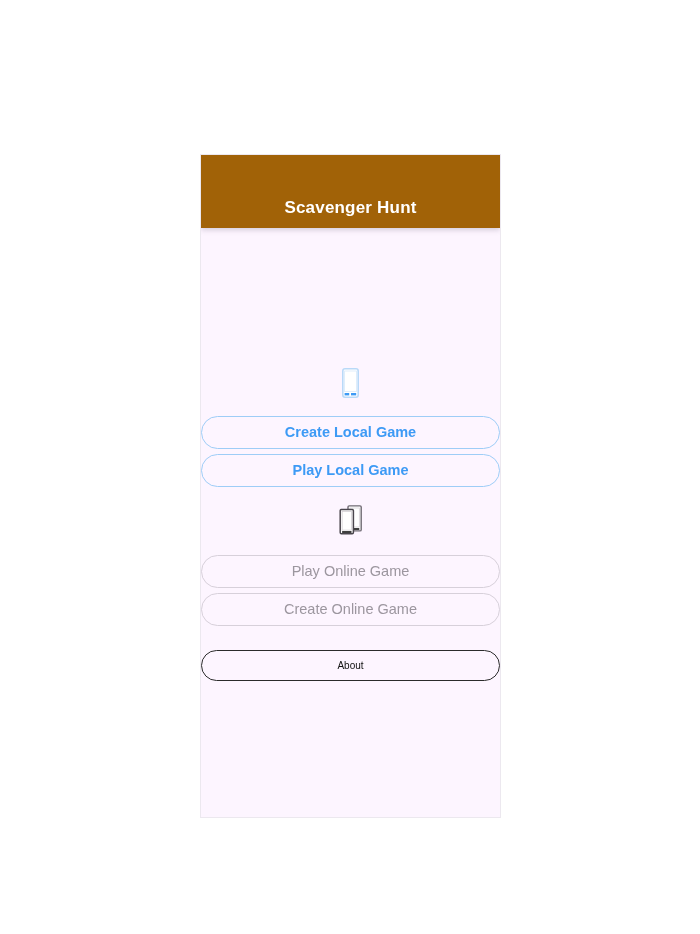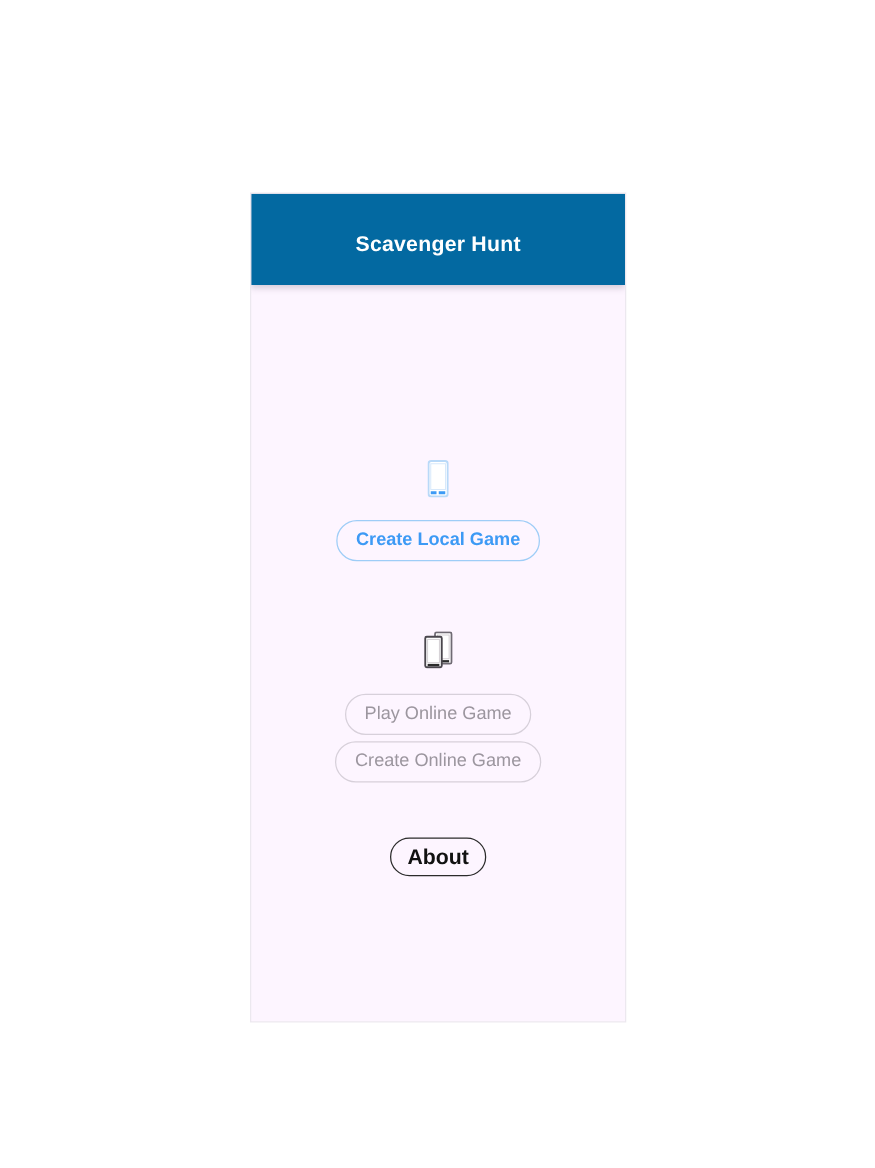--- a/index.html
+++ b/index.html
@@ -25,26 +25,26 @@
     background: #fdf5ff;
     box-shadow: 0 0 0 1px rgba(200,190,210,0.35);
     overflow: hidden;
     display: flex;
     flex-direction: column;
   }
 
   
   #app-bar {
     height: 73px;
-    background: #0369a1;
+    background: #a16207;
     color: #ffffff;
     display: flex;
     align-items: flex-end;
     justify-content: center;
-    padding-bottom: 24px;
+    padding-bottom: 12px;
     box-sizing: border-box;
     box-shadow: 0 2px 5px rgba(120,110,130,0.30);
     position: relative;
     z-index: 3;
     flex: none;
   }
   #app-bar-title {
     font-size: 17px;
     font-weight: bold;
     letter-spacing: 0.2px;
@@ -56,21 +56,20 @@
     flex: 1 1 auto;
     position: relative;
   }
 
   .center-col {
     position: absolute;
     left: 0;
     right: 0;
     display: flex;
     flex-direction: column;
-    align-items: center;
   }
 
   
   #local-section  { top: 140px; }
   #online-section { top: 277px; }
   #about-section  { top: 422px; }
 
   
   .pill {
     border-radius: 999px;
@@ -95,26 +94,25 @@
   }
   .pill.disabled {
     border: 1.2px solid #d7d0da;
     color: #9c969f;
     font-weight: normal;
     cursor: default;
   }
   .pill.about {
     border: 1.5px solid #2b2b2b;
     color: #111111;
-    font-weight: bold;
-    font-size: 17px;
+    font-weight: normal;
+    font-size: 10px;
     padding: 0 13px;
     height: 31px;
     margin-bottom: 0;
-    margin-top: 20px;
   }
 
   
   .icon-wrap {
     display: flex;
     align-items: center;
     justify-content: center;
     margin-bottom: 18px;
   }
   #dual-phone-icon-wrap { margin-bottom: 20px; }
@@ -138,20 +136,21 @@
         <svg width="17" height="30" viewBox="0 0 17 30" aria-hidden="true">
           <rect x="0.8" y="0.8" width="15.4" height="28.4" rx="2.2" fill="#ffffff" stroke="#b9d9f8" stroke-width="1.6"></rect>
           <rect x="2.6" y="3.0" width="11.8" height="20.6" fill="#ffffff" stroke="#d8e9fb" stroke-width="0.8"></rect>
           <rect x="2.6" y="25.0" width="4.6" height="2.4" fill="#3d9af5"></rect>
           <rect x="9.0" y="25.0" width="5.2" height="2.4" fill="#3d9af5"></rect>
         </svg>
       </div>
 
       <div class="pill enabled">Create Local Game</div>
 
+      <div class="pill enabled">Play Local Game</div>
     </div>
 
     <div id="online-section" class="center-col">
 
       <div class="icon-wrap" id="dual-phone-icon-wrap">
         <svg width="28" height="30" viewBox="0 0 28 30" aria-hidden="true">
 
           <rect x="11.0" y="0.9" width="13.2" height="25.0" rx="1.2" fill="#ffffff" stroke="#6f6a73" stroke-width="1.4"></rect>
           <rect x="12.9" y="3.0" width="9.4" height="19.0" fill="#ffffff" stroke="#cfcacf" stroke-width="0.7"></rect>
           <rect x="12.9" y="23.1" width="9.4" height="1.8" fill="#2b2b2b"></rect>

